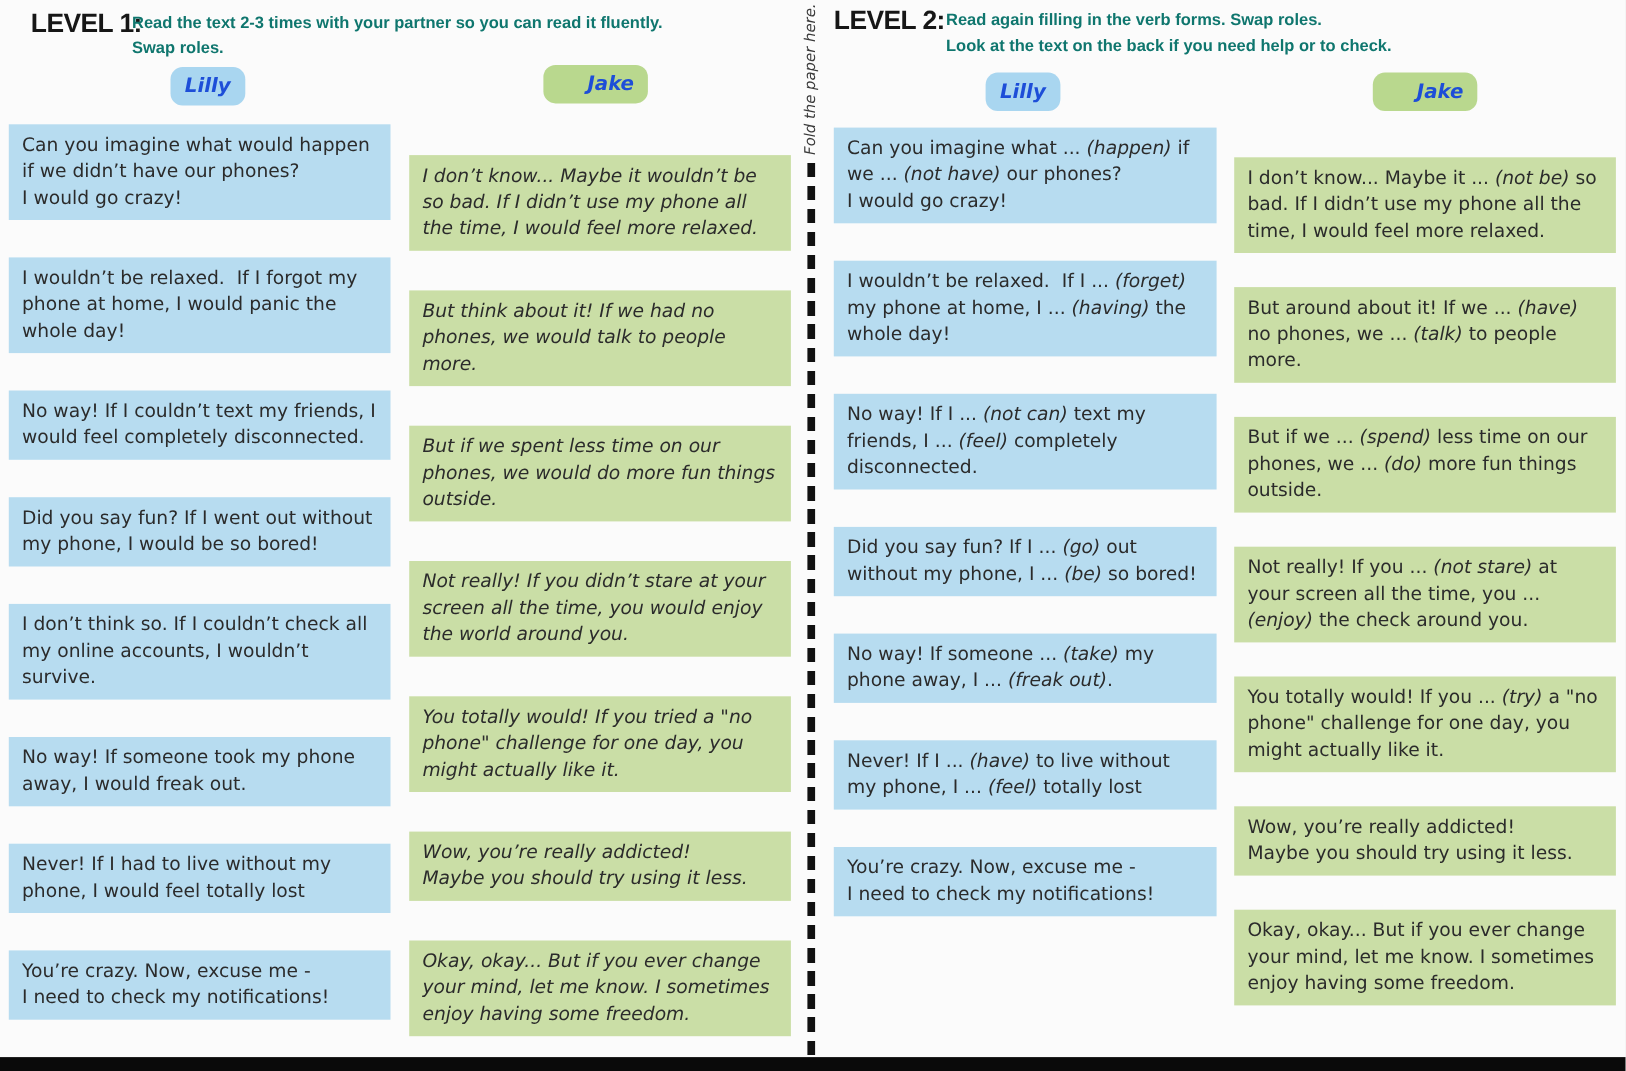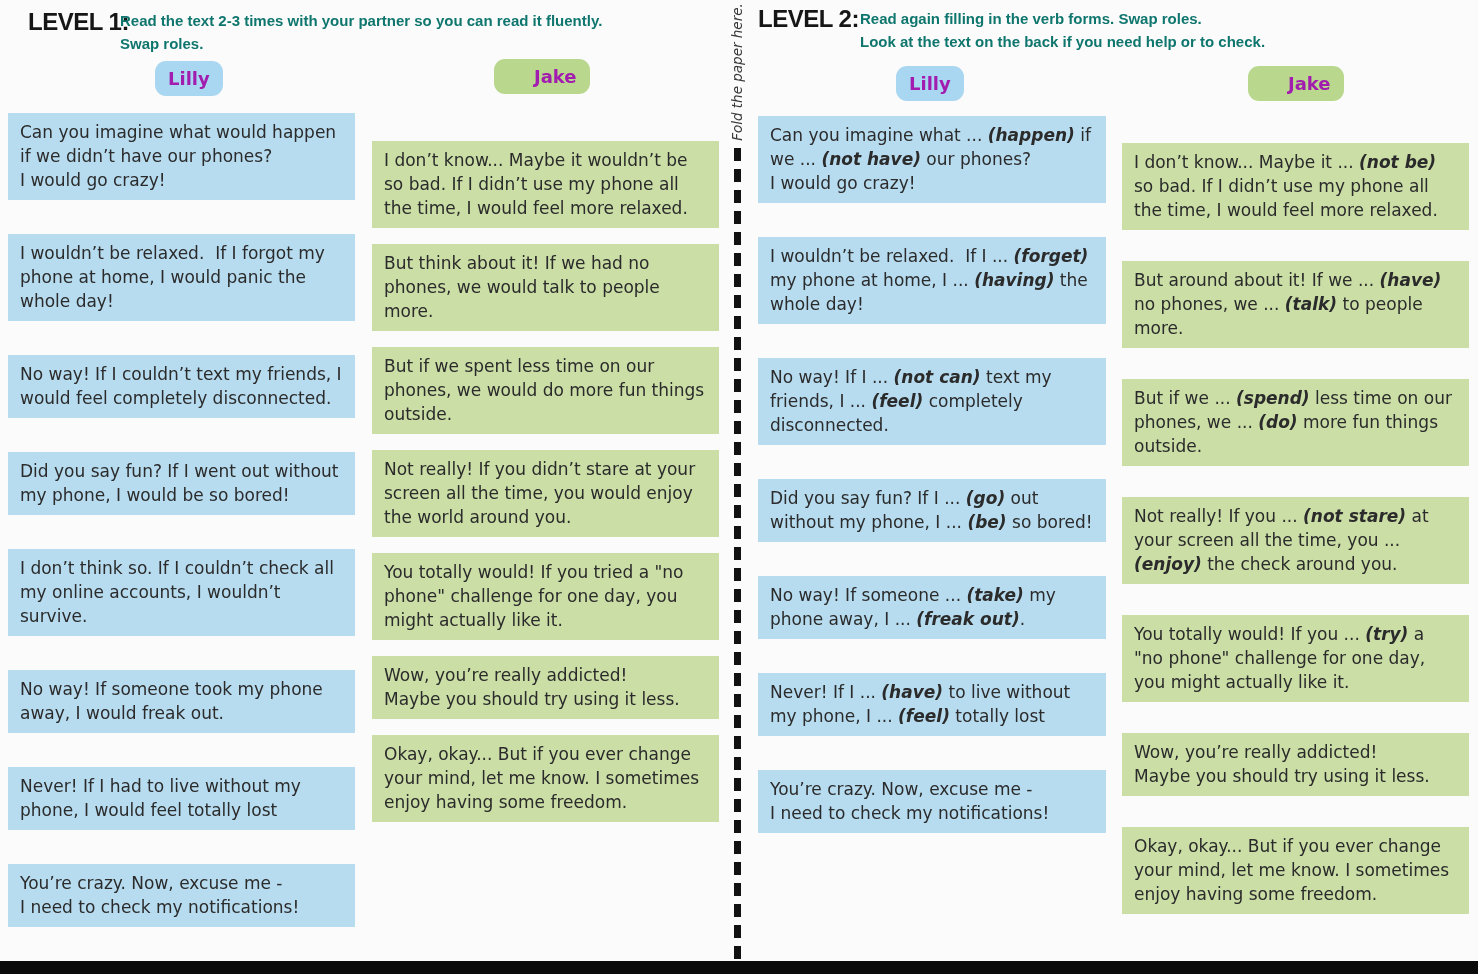--- a/index.html
+++ b/index.html
@@ -11,35 +11,35 @@
   .lvl-title{
     position:absolute;font-family:"Liberation Sans",sans-serif;
     font-weight:700;font-size:24px;letter-spacing:-0.5px;color:#161616;
   }
   .instr{
     position:absolute;font-family:Liberation Sans, sans-serif;
     font-weight:700;font-size:15px;line-height:23px;color:#0f766e;
     white-space:pre-line;
   }
   .badge{
-    position:absolute;font-weight:700;font-size:18px;color:#a21caf;
-    padding:7px 13px;border-radius:11px;
+    position:absolute;font-weight:700;font-size:18px;color:#1d4ed8;
+    padding:7px 13px;border-radius:11px;font-style:italic;
   }
   .badge.blue{background:var(--lillyBadge,#a9d6f0);}
   .badge.green{background:var(--jakeBadge,#b9d88e);padding-left:40px;}
   .col{position:absolute;display:flex;flex-direction:column;}
   .bubble{
     font-size:17px;line-height:24px;padding:7px 12px 8px 12px;
     white-space:pre-wrap;
   }
   .col.lilly .bubble{background:var(--lillyBubble,#b7dcf0);}
   .col.jake .bubble{background:var(--jakeBubble,#cadea6);}
-  .hint{font-style:italic;font-weight:bold;}
+  .hint{font-style:italic;}
   #col-l1-lilly{left:8px;  top:113px;width:347px;gap:34px;}
-  #col-l1-jake {left:372px;top:141px;width:347px;gap:16px;}
+  #col-l1-jake {left:372px;top:141px;width:347px;gap:36px;font-style:italic;}
   #col-l2-lilly{left:758px;top:116px;width:348px;gap:34px;}
   #col-l2-jake {left:1122px;top:143px;width:347px;gap:31px;}
   .fold-label{
     position:absolute;left:737px;top:72px;
     transform:translate(-50%,-50%) rotate(-90deg);
     white-space:nowrap;font-style:italic;font-size:13.5px;color:#3a3a3a;
   }
   .fold-line{
     position:absolute;left:734px;top:148px;width:7px;height:826px;
     background:repeating-linear-gradient(to bottom,

